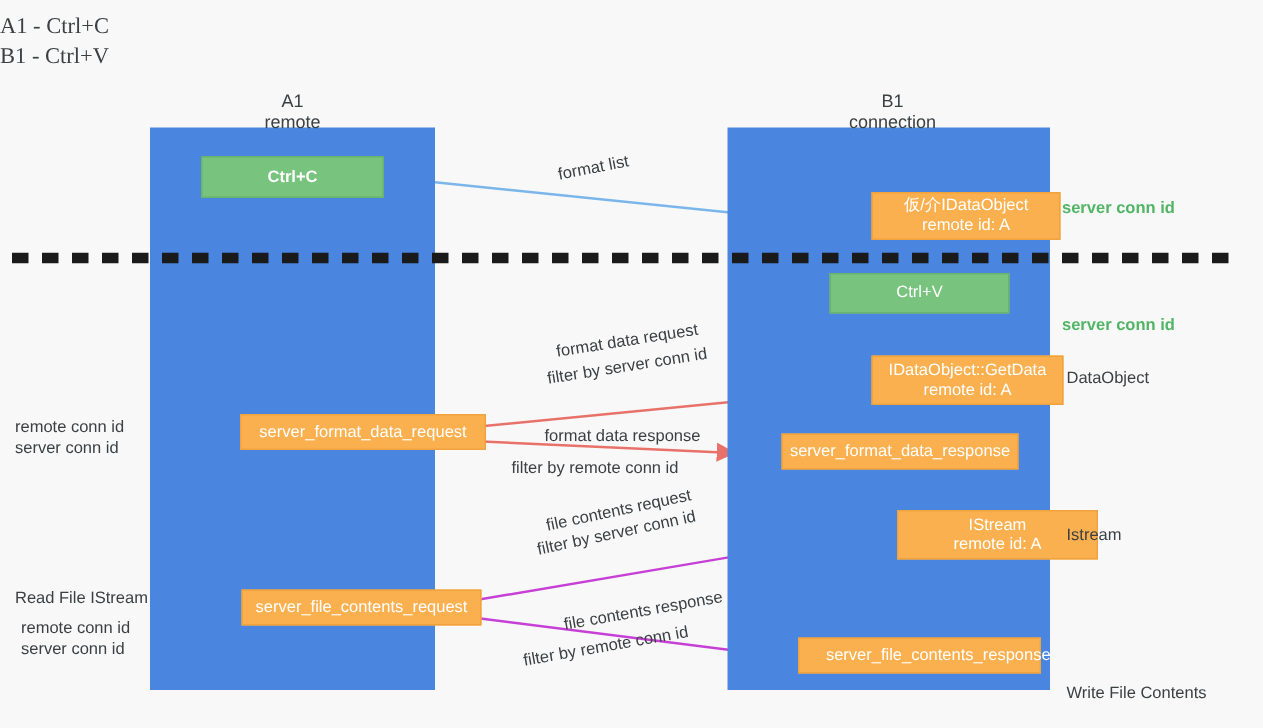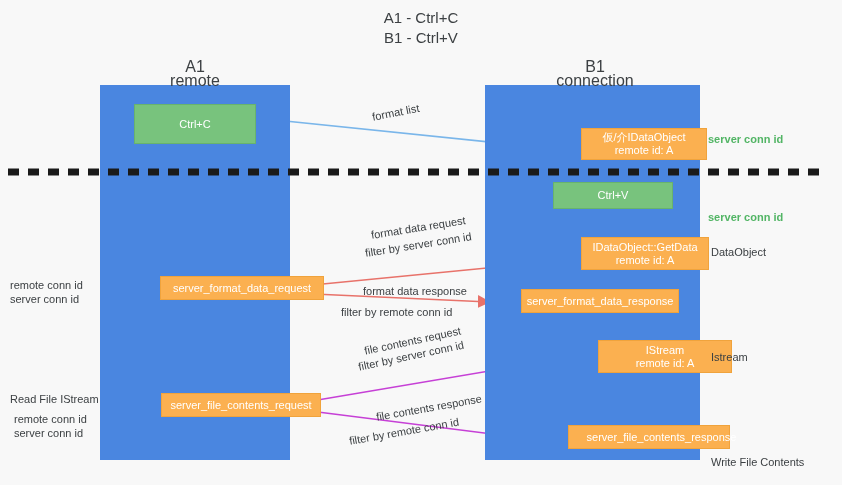--- a/index.html
+++ b/index.html
@@ -9,26 +9,26 @@
     font-family:"Liberation Sans", sans-serif;
     position:relative;
     overflow:hidden;
     color:#3c4043;
   }
   #stage{position:absolute;inset:0;}
   svg.layer{position:absolute;left:0;top:0;width:842px;height:485px;overflow:visible;}
   svg.under{z-index:1;}
 
   .title{
-    position:absolute;left:0;top:8px;width:842px;text-align:center;
-    font-size:15px;line-height:20px;color:#3c4043;z-index:4;
+    position:absolute;left:0;top:8px;width:842px;
+    font-size:15px;line-height:20px;color:#3c4043;z-index:4;font-family:Liberation Serif, serif;
   }
 
   .col-head{
-    position:absolute;text-align:center;font-size:16px;line-height:14px;
+    position:absolute;text-align:center;font-size:12px;line-height:14px;
     color:#3c4043;z-index:4;
   }
 
   .lane{position:absolute;background:#4a86e0;z-index:2;}
 
   .box{
     position:absolute;z-index:5;box-sizing:border-box;
     display:flex;flex-direction:column;align-items:center;justify-content:center;
     color:#ffffff;font-size:11px;line-height:13px;text-align:center;
   }
@@ -94,21 +94,21 @@
 
     <line x1="566" y1="358" x2="294" y2="404" stroke="#c640d6" stroke-width="1.6" marker-end="url(#ah-mag)"></line>
 
     <line x1="294" y1="409" x2="524" y2="438" stroke="#c640d6" stroke-width="1.6" marker-end="url(#ah-mag)"></line>
   </svg>
 
   <svg class="layer" style="z-index:7;" viewBox="0 0 842 485">
     <line x1="8" y1="172" x2="828" y2="172" stroke="#1a1a1a" stroke-width="7" stroke-dasharray="11 9" stroke-linecap="butt"></line>
   </svg>
 
-  <div class="box green" style="left:134px;top:104px;width:122px;height:40px;">
+  <div class="box green" style="left:134px;top:104px;width:122px;height:28px;font-weight:bold;">
     <div>Ctrl+C</div>
   </div>
 
   <div class="box orange" style="left:549px;top:128px;width:126px;height:32px;">
     <div>仮/介IDataObject</div>
     <div>remote id: A</div>
   </div>
 
   <div class="box green" style="left:553px;top:182px;width:120px;height:27px;">
     <div>Ctrl+V</div>
@@ -129,21 +129,21 @@
 
   <div class="box orange" style="left:566px;top:340px;width:134px;height:33px;">
     <div>IStream</div>
     <div>remote id: A</div>
   </div>
 
   <div class="box orange" style="left:129px;top:393px;width:160px;height:24px;">
     <div>server_file_contents_request</div>
   </div>
 
-  <div class="box orange" style="left:536px;top:425px;width:162px;height:24px;padding-left:25px;">
+  <div class="box orange" style="left:500px;top:425px;width:162px;height:24px;padding-left:25px;">
     <div>server_file_contents_response</div>
   </div>
 
   <div class="lbl rot-a" style="left:371px;top:110px;">format list</div>
 
   <div class="lbl rot-b" style="left:370px;top:228px;">format data request</div>
   <div class="lbl rot-b" style="left:364px;top:246px;">
     <span>filter by </span>
     <span class="green">server conn id</span>
   </div>

